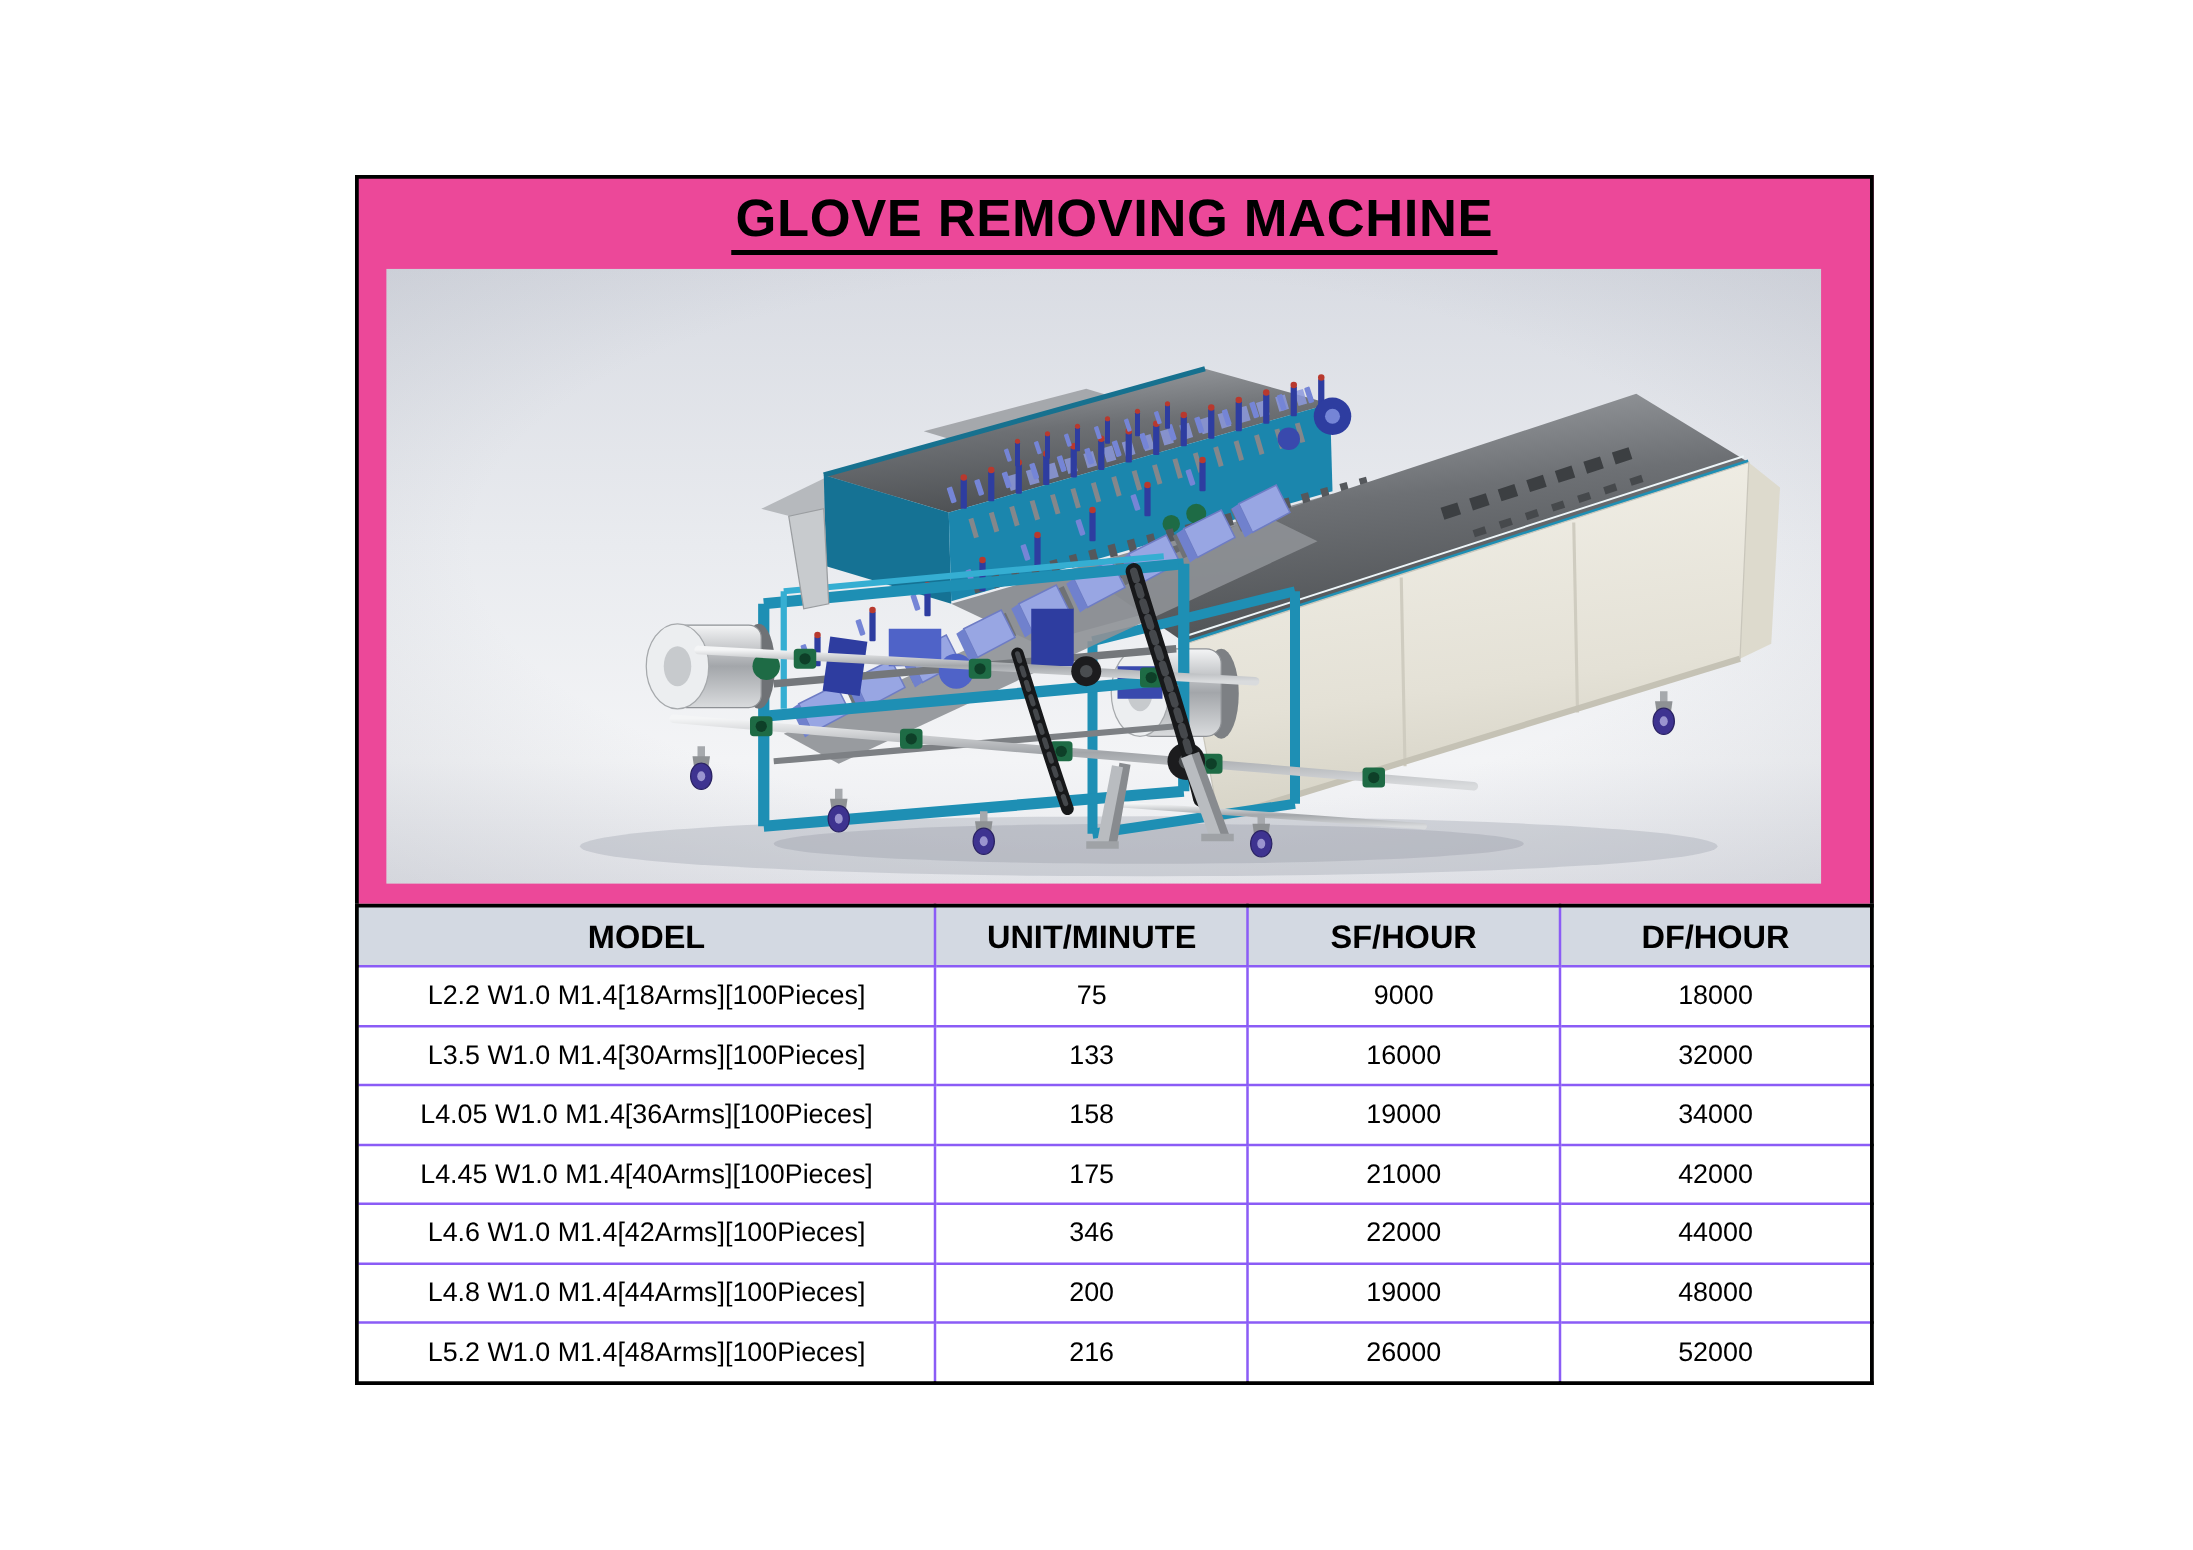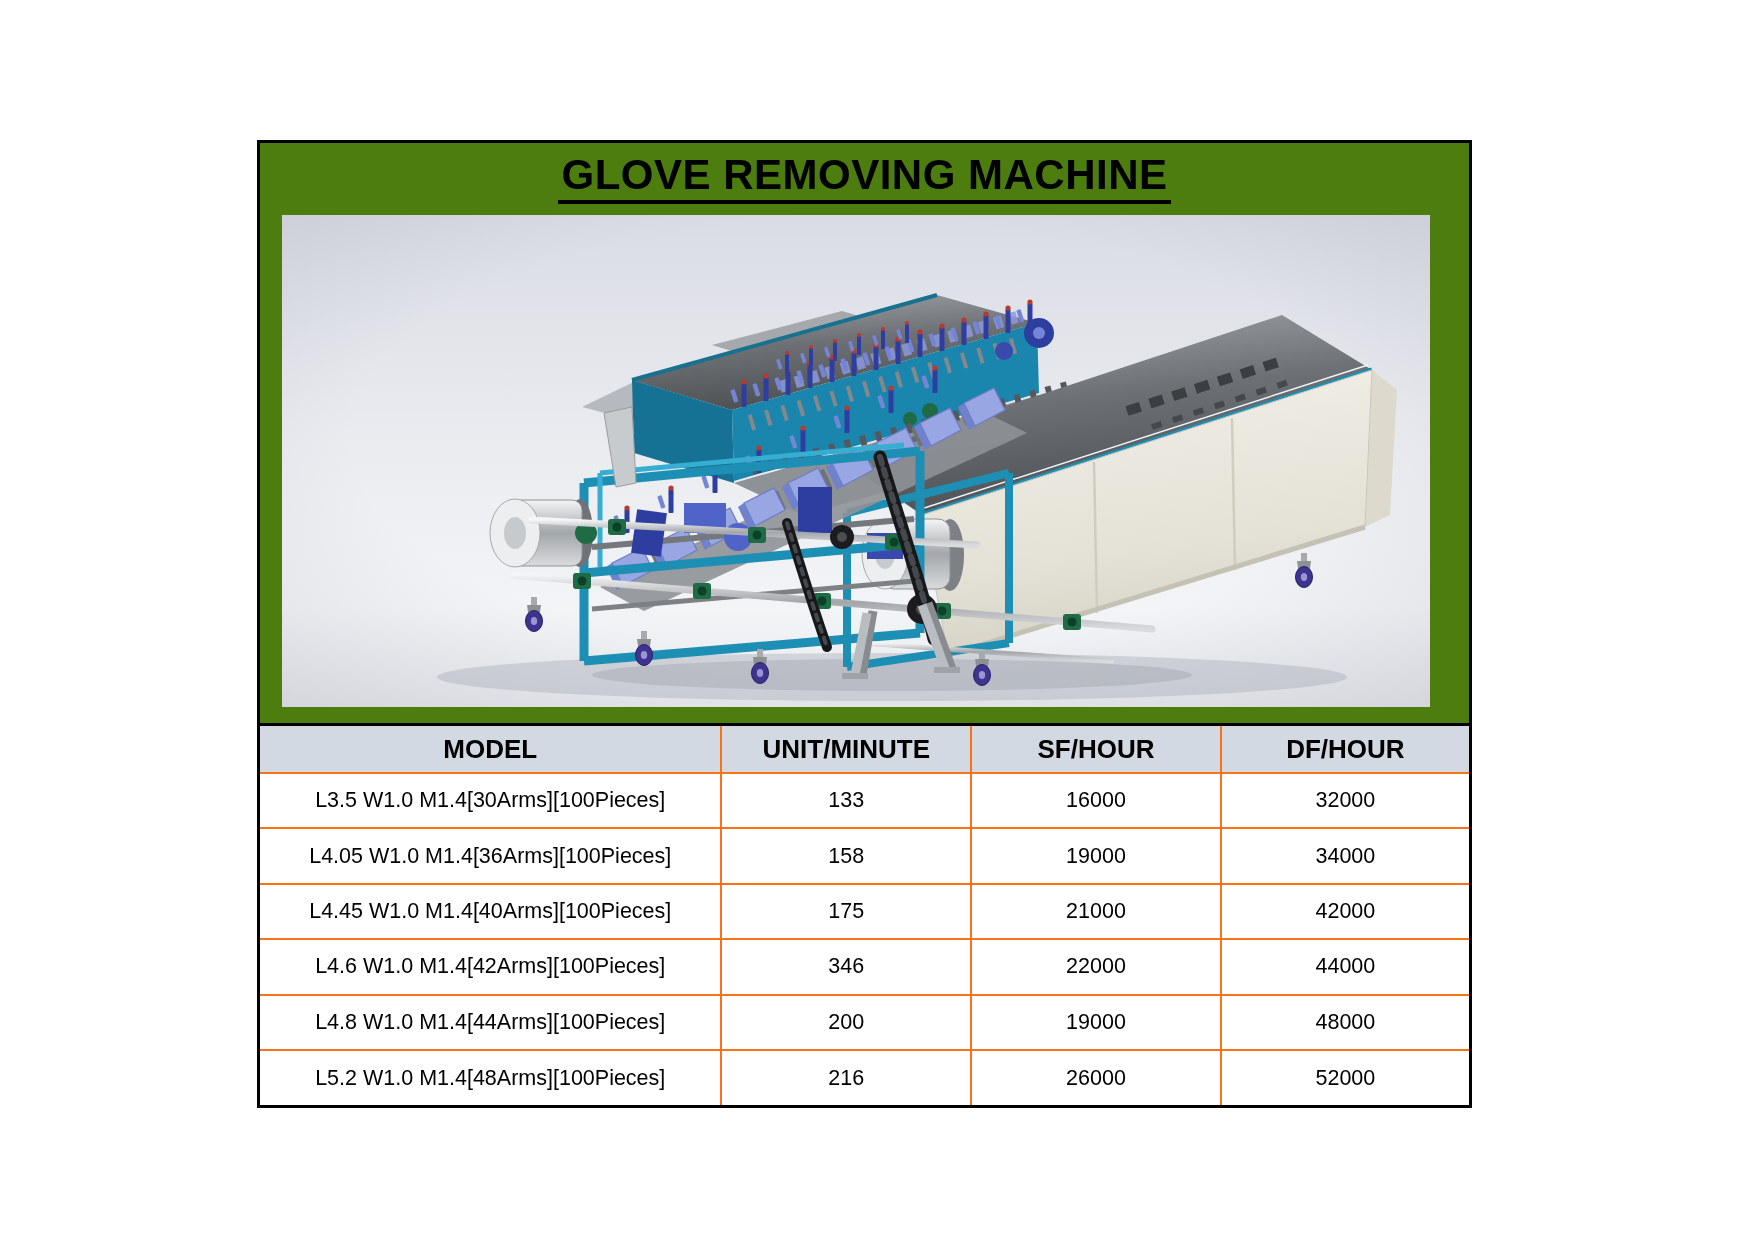--- a/index.html
+++ b/index.html
@@ -1,42 +1,42 @@
 <!DOCTYPE html>
 <html><head>
 <meta charset="utf-8">
 <style>
   html,body{margin:0;padding:0;}
   body{
     width:1754px;height:1240px;position:relative;background:#ffffff;
     font-family:"Liberation Sans",sans-serif;overflow:hidden;
   }
   .sheet{
-    position:absolute;left:257px;top:140px;width:1215px;height:965px;
-    border:3px solid #000;box-sizing:border-box;background:#4d7c0f;
+    position:absolute;left:284px;top:140px;width:1215px;height:965px;
+    border:3px solid #000;box-sizing:border-box;background:#ec4899;
   }
   .title-wrap{
     height:70px;display:flex;align-items:center;justify-content:center;
   }
   .title-text{
     font-size:42px;font-weight:700;color:#000;letter-spacing:.5px;
     border-bottom:4px solid #000;padding:0 3px 1px 3px;line-height:1.1;
     font-family:"Liberation Sans",sans-serif;
   }
   .figure{
     position:absolute;left:22px;top:72px;width:1148px;height:492px;
   }
   .figure svg{display:block;width:100%;height:100%;}
   table.spec-table{
     position:absolute;left:-3px;top:580px;width:1215px;height:385px;
     border-collapse:collapse;table-layout:fixed;background:#fff;
     border:3px solid #000;
   }
   .spec-table th,.spec-table td{
-    border:2px solid #f97316;text-align:center;vertical-align:middle;padding:0;
+    border:2px solid #8b5cf6;text-align:center;vertical-align:middle;padding:0;
     font-family:"Liberation Sans",sans-serif;color:#000;
   }
   .spec-table th{
     background:#d3d9e2;font-size:26px;font-weight:700;height:46px;
   }
   .spec-table td{font-size:21.5px;}
   .c-model{width:38.2%;}
   .c-num{width:20.6%;}
 </style>
 </head>
@@ -279,20 +279,26 @@
     <thead>
       <tr>
         <th>MODEL</th>
         <th>UNIT/MINUTE</th>
         <th>SF/HOUR</th>
         <th>DF/HOUR</th>
       </tr>
     </thead>
     <tbody>
       <tr>
+        <td>L2.2 W1.0 M1.4[18Arms][100Pieces]</td>
+        <td>75</td>
+        <td>9000</td>
+        <td>18000</td>
+      </tr>
+      <tr>
         <td>L3.5 W1.0 M1.4[30Arms][100Pieces]</td>
         <td>133</td>
         <td>16000</td>
         <td>32000</td>
       </tr>
       <tr>
         <td>L4.05 W1.0 M1.4[36Arms][100Pieces]</td>
         <td>158</td>
         <td>19000</td>
         <td>34000</td>

